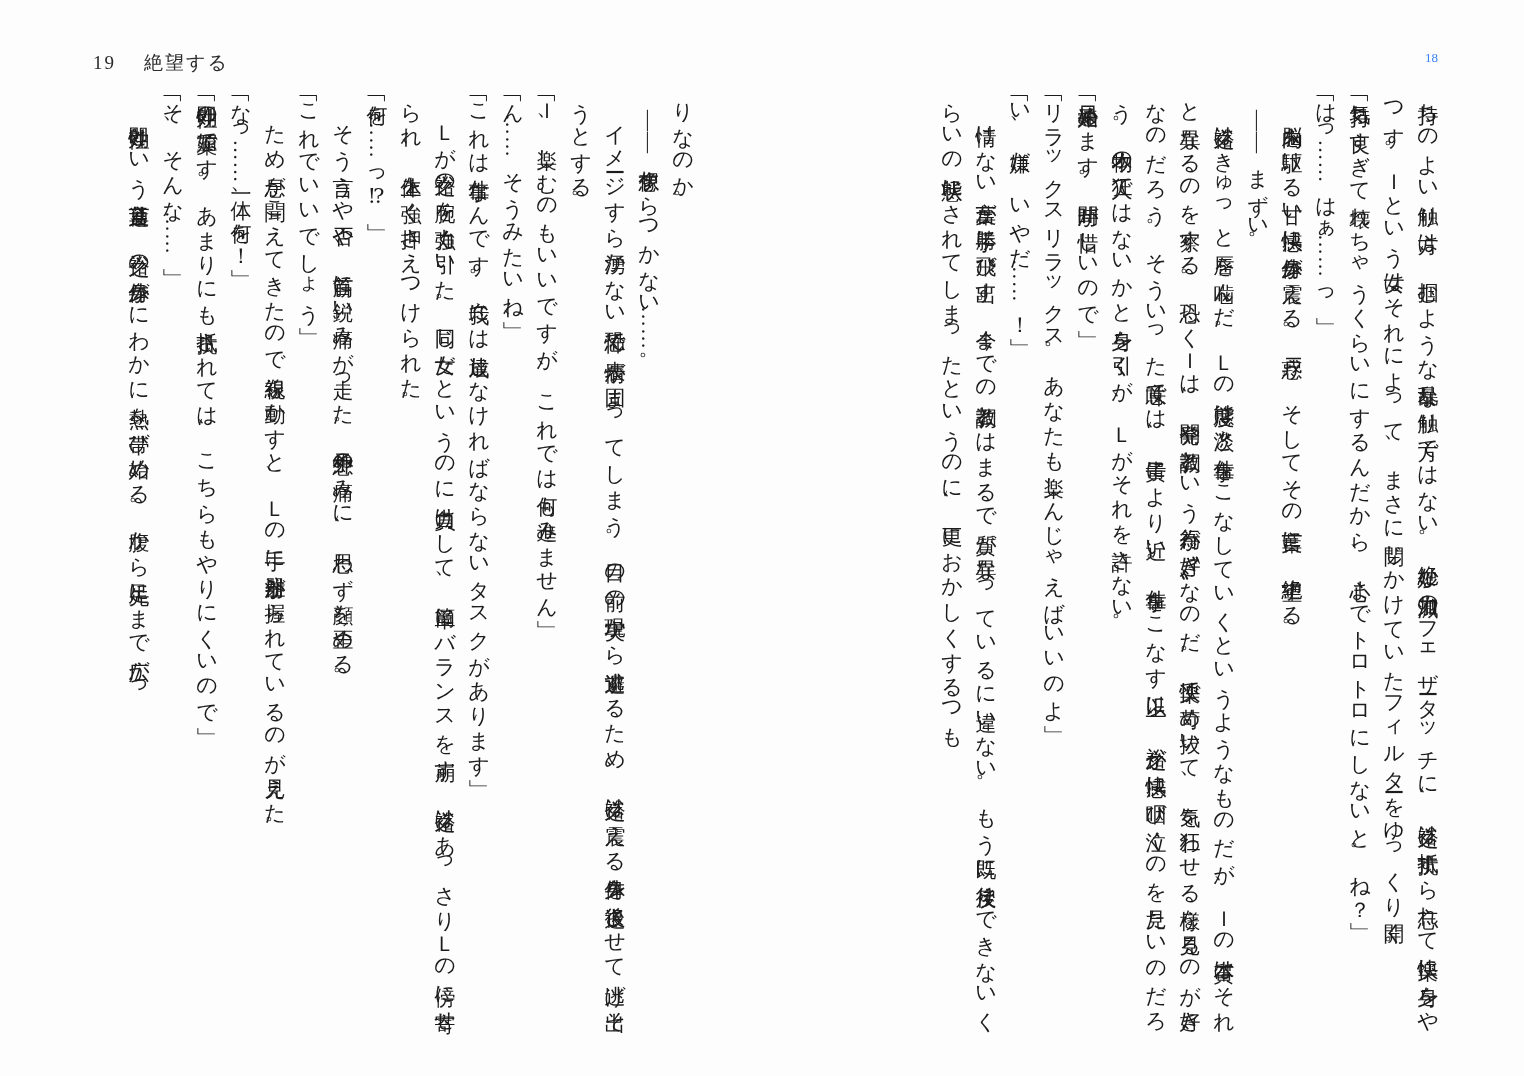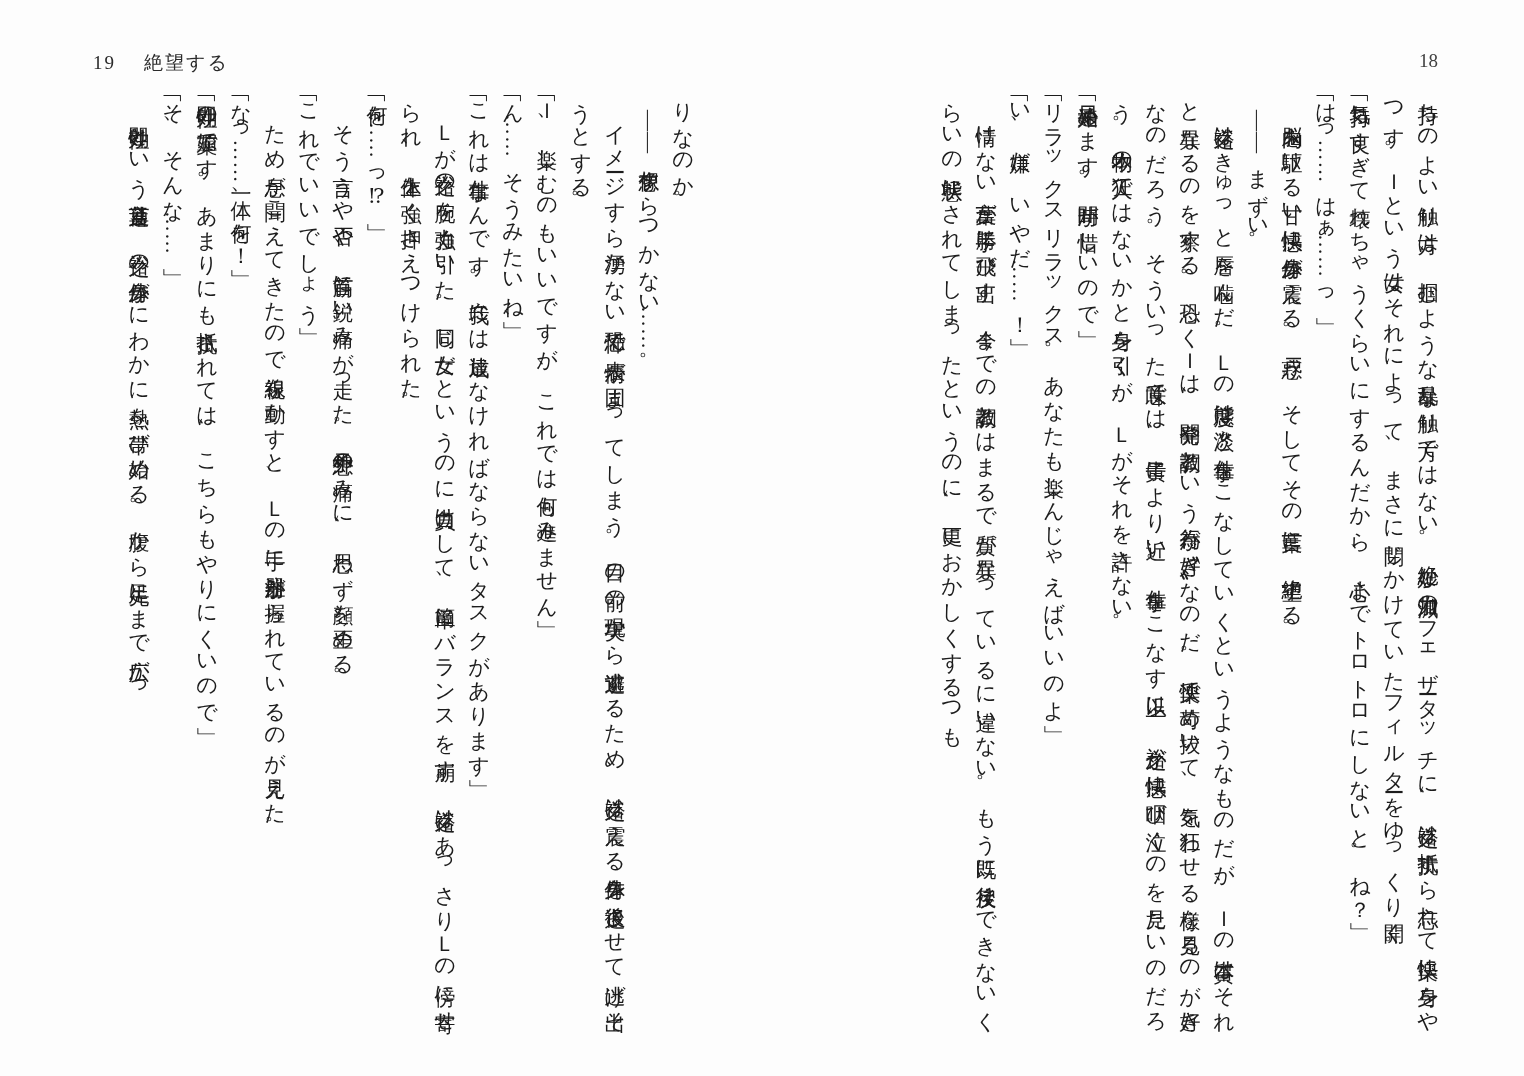--- a/index.html
+++ b/index.html
@@ -26,22 +26,22 @@
     align-items: center;
     gap: 28px;
     font-size: 19px;
     letter-spacing: 2px;
     color: #2a2a2a;
   }
   .running-head-right {
     position: absolute;
     top: 50px;
     right: 86px;
-    font-size: 19px;
-    color: #404040;
+    font-size: 13px;
+    color: #3b82f6;
   }
 
   
   .page-body {
     position: absolute;
     top: 88px;
     height: 934px;
     writing-mode: vertical-rl;
     font-size: 21px;
     line-height: 34px;          

